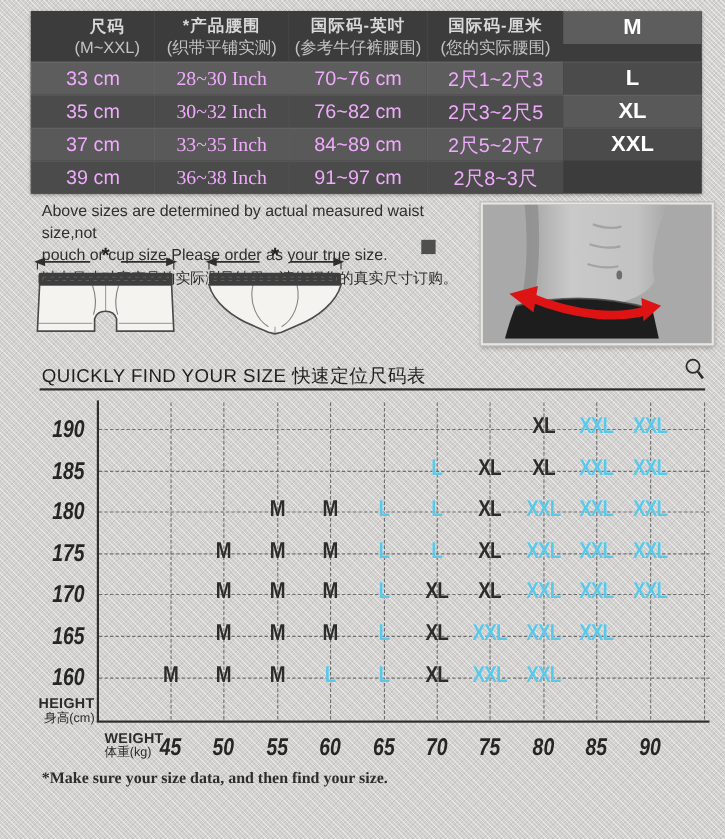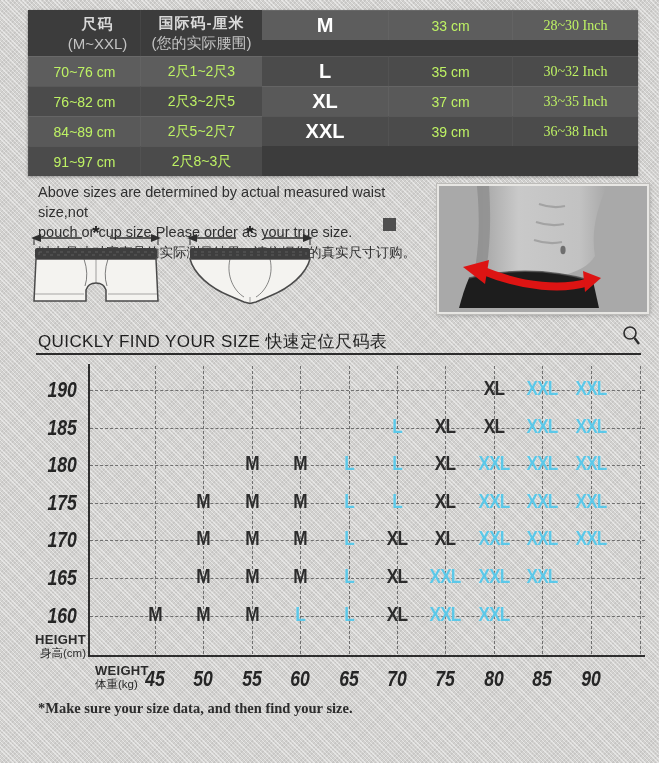--- a/index.html
+++ b/index.html
@@ -23,21 +23,21 @@
   .size-table .cell{
     display:flex;flex-direction:column;align-items:center;justify-content:center;
     height:46px;color:#d9d9d9;border-left:1px solid rgba(255,255,255,.05);
   }
   .size-table .cell:first-child{border-left:none;margin-left:27px;}
   .size-table .cell .main{font-size:15px;font-weight:700;letter-spacing:1px;}
   .size-table .cell .sub{font-size:15px;color:#c3c3c3;margin-top:1px;}
   .size-table .drow{display:contents;}
   .size-table .dcell{
     height:29px;display:flex;align-items:center;justify-content:center;
-    font-size:14px;color:#bef264;border-top:1px solid rgba(255,255,255,.07);
+    font-size:18px;color:#f0abfc;border-top:1px solid rgba(255,255,255,.07);
     border-left:1px solid rgba(255,255,255,.04);
   }
   .size-table .drow .dcell:first-child{border-left:none;font-size:20px;font-weight:700;color:#fff;}
   .size-table .r0 .dcell{background:#5d5d5d;}
   .size-table .r1 .dcell{background:#4b4b4b;}
   .size-table .r2 .dcell{background:#595959;}
   .size-table .r3 .dcell{background:#4b4b4b;}
   .size-table .inch{font-family:"Liberation Serif", serif;}
 
   
@@ -98,20 +98,28 @@
 </style>
 </head>
 <body>
 
 <div class="stage">
 
   <div class="size-table">
     <div class="cell">
       <span class="main">尺码</span>
       <span class="sub">(M~XXL)</span>
+    </div>
+    <div class="cell">
+      <span class="main">*产品腰围</span>
+      <span class="sub">(织带平铺实测)</span>
+    </div>
+    <div class="cell">
+      <span class="main">国际码-英吋</span>
+      <span class="sub">(参考牛仔裤腰围)</span>
     </div>
     <div class="cell">
       <span class="main">国际码-厘米</span>
       <span class="sub">(您的实际腰围)</span>
     </div>
 
     <div class="drow r0">
       <div class="dcell">M</div>
       <div class="dcell">33 cm</div>
       <div class="dcell inch">28~30 Inch</div>

